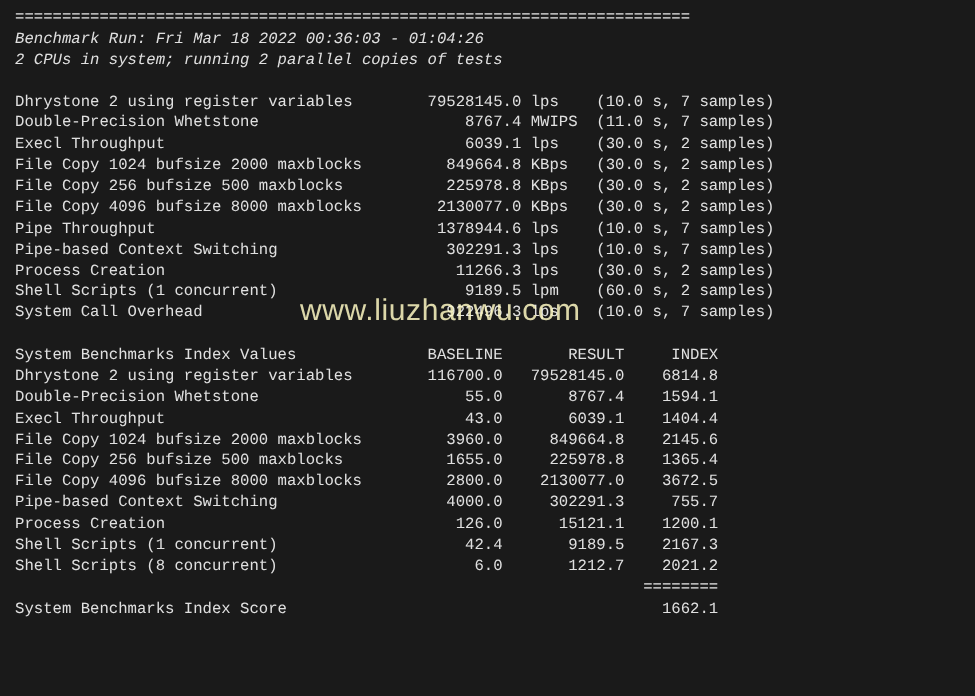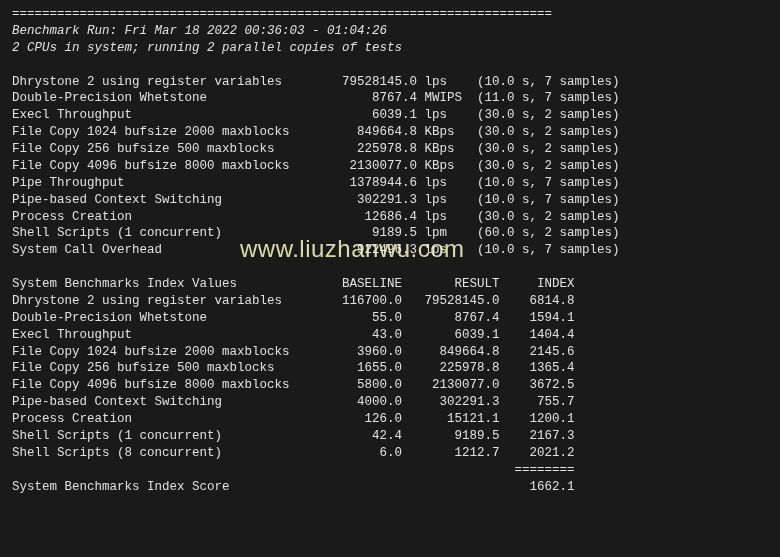--- a/index.html
+++ b/index.html
@@ -41,35 +41,35 @@
 
 <div id="bench-block">
     <div class="bench-row">Dhrystone 2 using register variables        79528145.0 lps    (10.0 s, 7 samples)</div>
     <div class="bench-row">Double-Precision Whetstone                      8767.4 MWIPS  (11.0 s, 7 samples)</div>
     <div class="bench-row">Execl Throughput                                6039.1 lps    (30.0 s, 2 samples)</div>
     <div class="bench-row">File Copy 1024 bufsize 2000 maxblocks         849664.8 KBps   (30.0 s, 2 samples)</div>
     <div class="bench-row">File Copy 256 bufsize 500 maxblocks           225978.8 KBps   (30.0 s, 2 samples)</div>
     <div class="bench-row">File Copy 4096 bufsize 8000 maxblocks        2130077.0 KBps   (30.0 s, 2 samples)</div>
     <div class="bench-row">Pipe Throughput                              1378944.6 lps    (10.0 s, 7 samples)</div>
     <div class="bench-row">Pipe-based Context Switching                  302291.3 lps    (10.0 s, 7 samples)</div>
-    <div class="bench-row">Process Creation                               12686.4 lps    (30.0 s, 2 samples)</div>
+    <div class="bench-row">Process Creation                               11266.3 lps    (30.0 s, 2 samples)</div>
     <div class="bench-row">Shell Scripts (1 concurrent)                    9189.5 lpm    (60.0 s, 2 samples)</div>
     <div class="bench-row">System Call Overhead                          922496.3 lps    (10.0 s, 7 samples)</div>
   </div>
 
 <div class="blank"></div>
 
 <div id="index-header" class="bench-row">System Benchmarks Index Values              BASELINE       RESULT     INDEX</div>
 <div id="index-block">
     <div class="bench-row">Dhrystone 2 using register variables        116700.0   79528145.0    6814.8</div>
     <div class="bench-row">Double-Precision Whetstone                      55.0       8767.4    1594.1</div>
     <div class="bench-row">Execl Throughput                                43.0       6039.1    1404.4</div>
     <div class="bench-row">File Copy 1024 bufsize 2000 maxblocks         3960.0     849664.8    2145.6</div>
     <div class="bench-row">File Copy 256 bufsize 500 maxblocks           1655.0     225978.8    1365.4</div>
-    <div class="bench-row">File Copy 4096 bufsize 8000 maxblocks         5800.0    2130077.0    3672.5</div>
+    <div class="bench-row">File Copy 4096 bufsize 8000 maxblocks         2800.0    2130077.0    3672.5</div>
     <div class="bench-row">Pipe-based Context Switching                  4000.0     302291.3     755.7</div>
     <div class="bench-row">Process Creation                               126.0      15121.1    1200.1</div>
     <div class="bench-row">Shell Scripts (1 concurrent)                    42.4       9189.5    2167.3</div>
     <div class="bench-row">Shell Scripts (8 concurrent)                     6.0       1212.7    2021.2</div>
   </div>
 
 <div class="bench-row">                                                                   ========</div>
 <div id="score-line" class="bench-row">System Benchmarks Index Score                                        1662.1</div>
 
 <div class="blank"></div>

